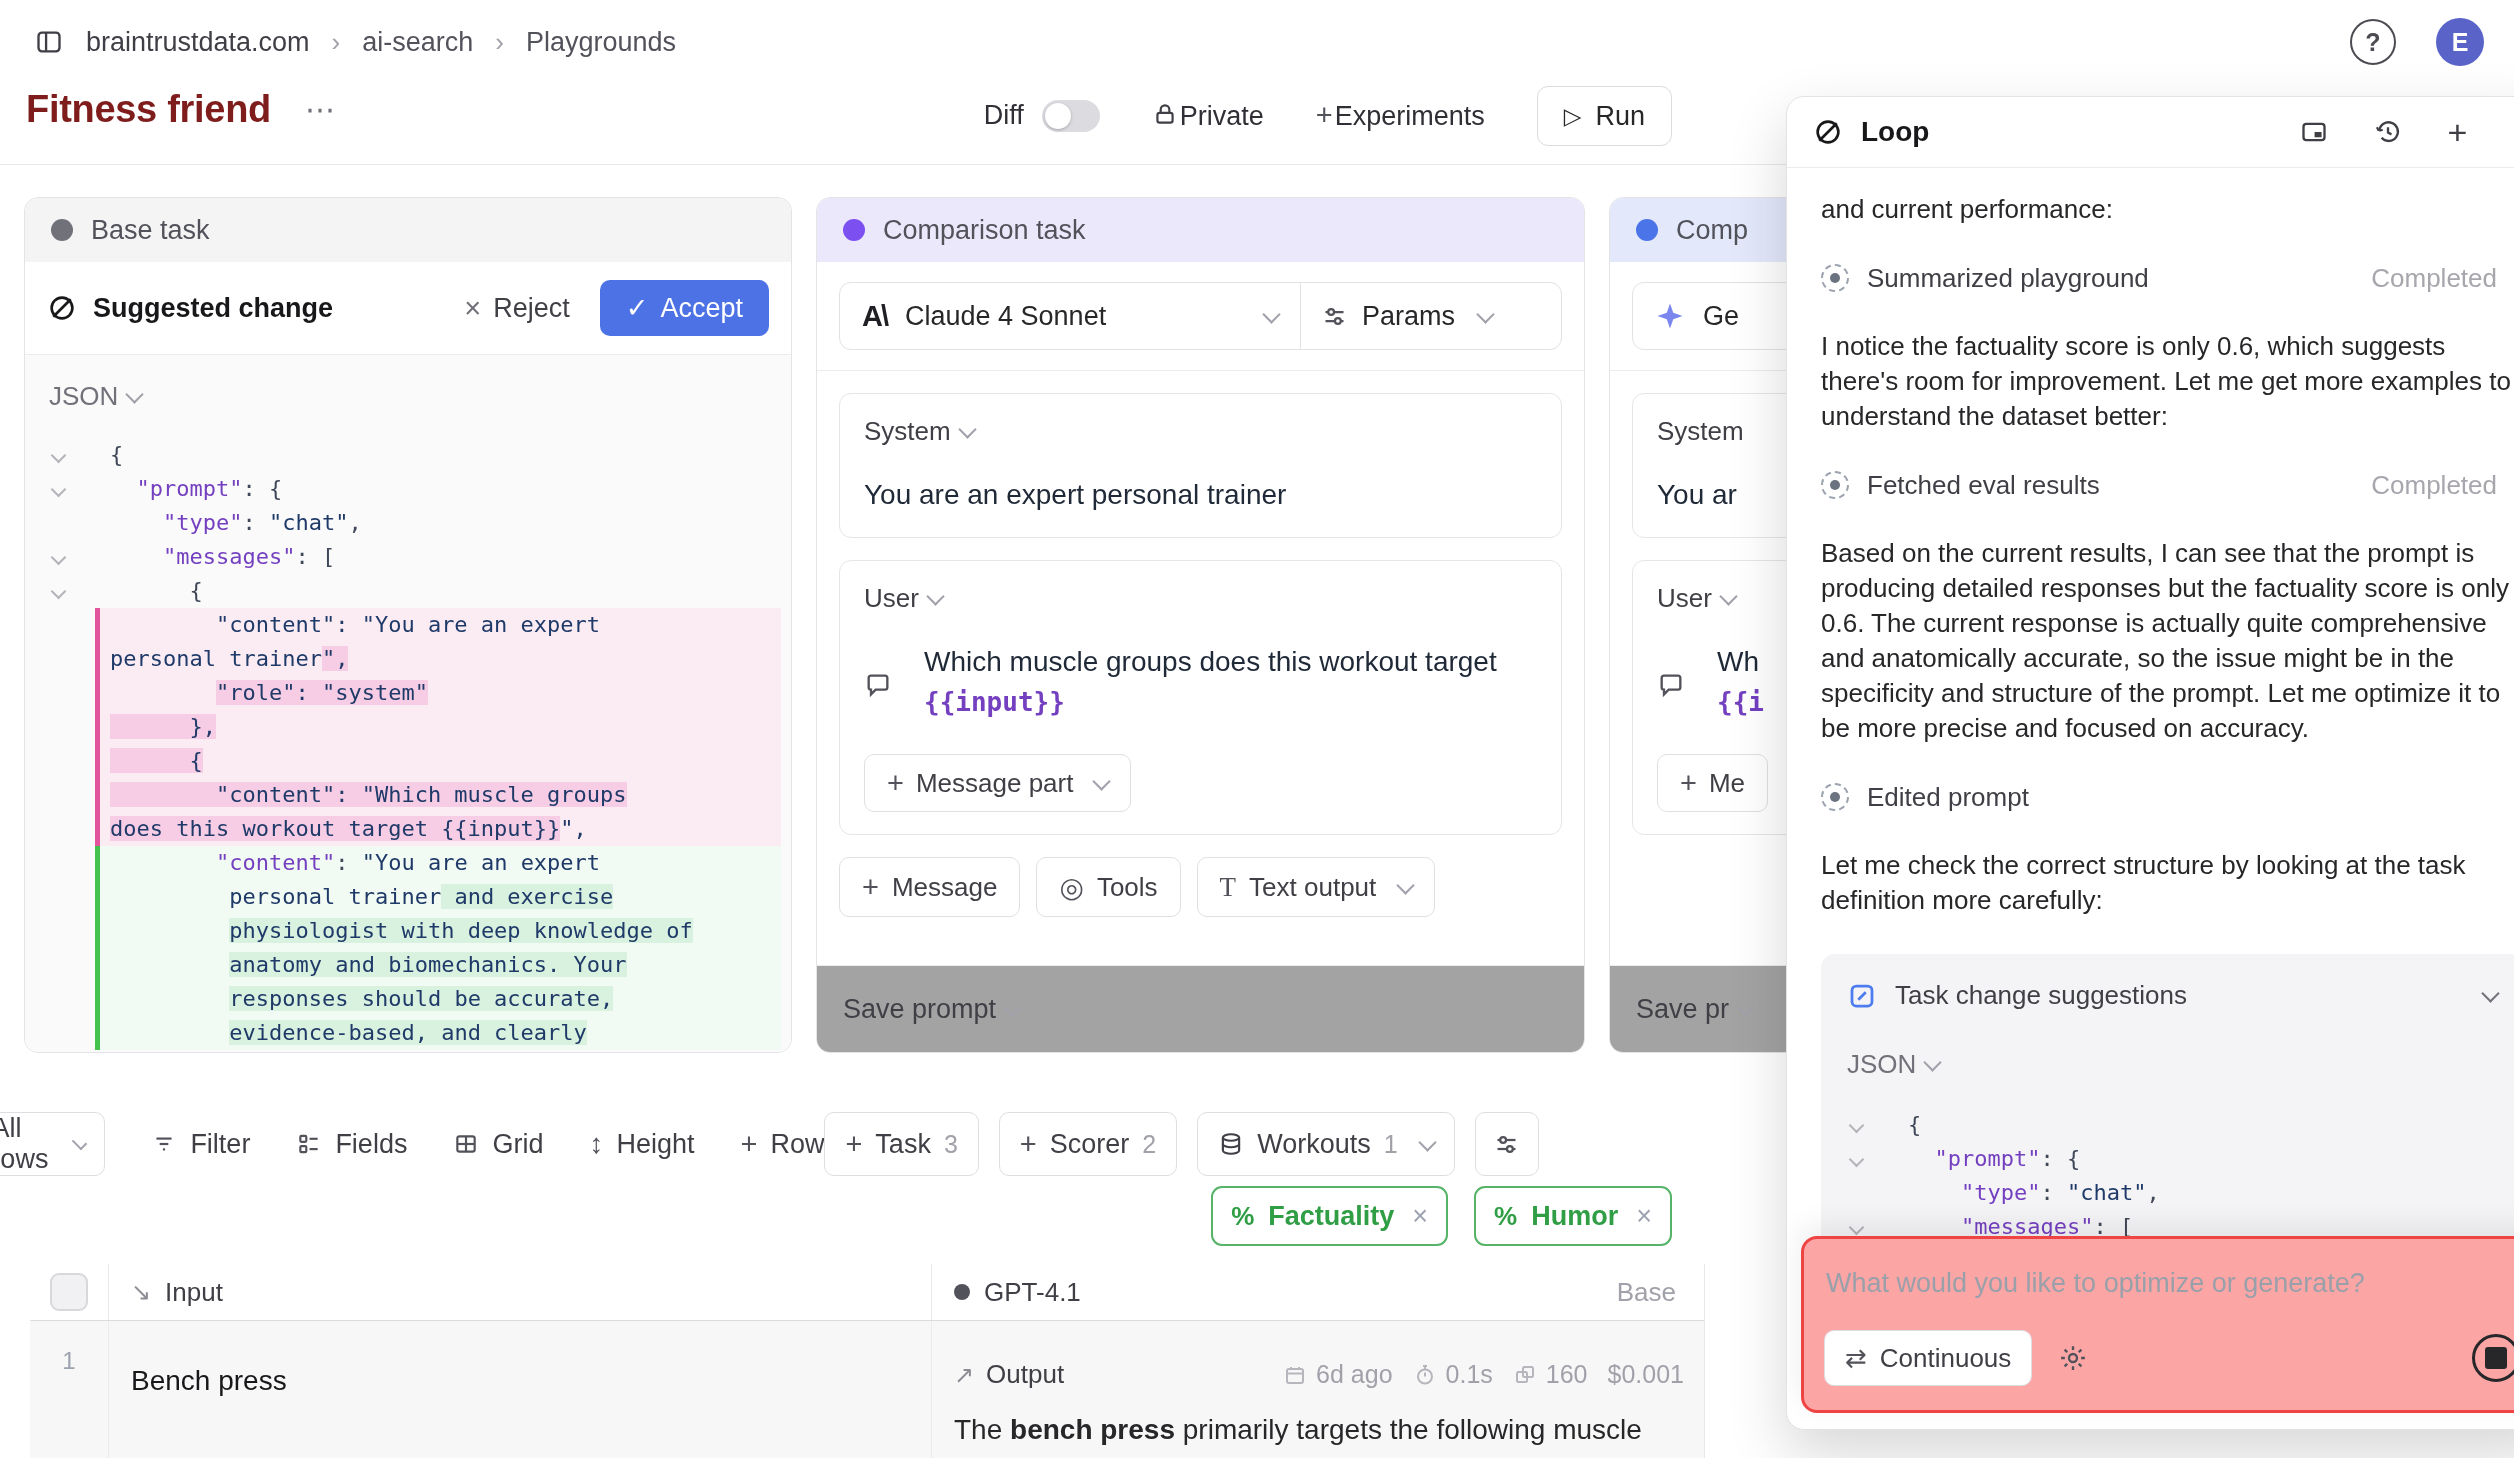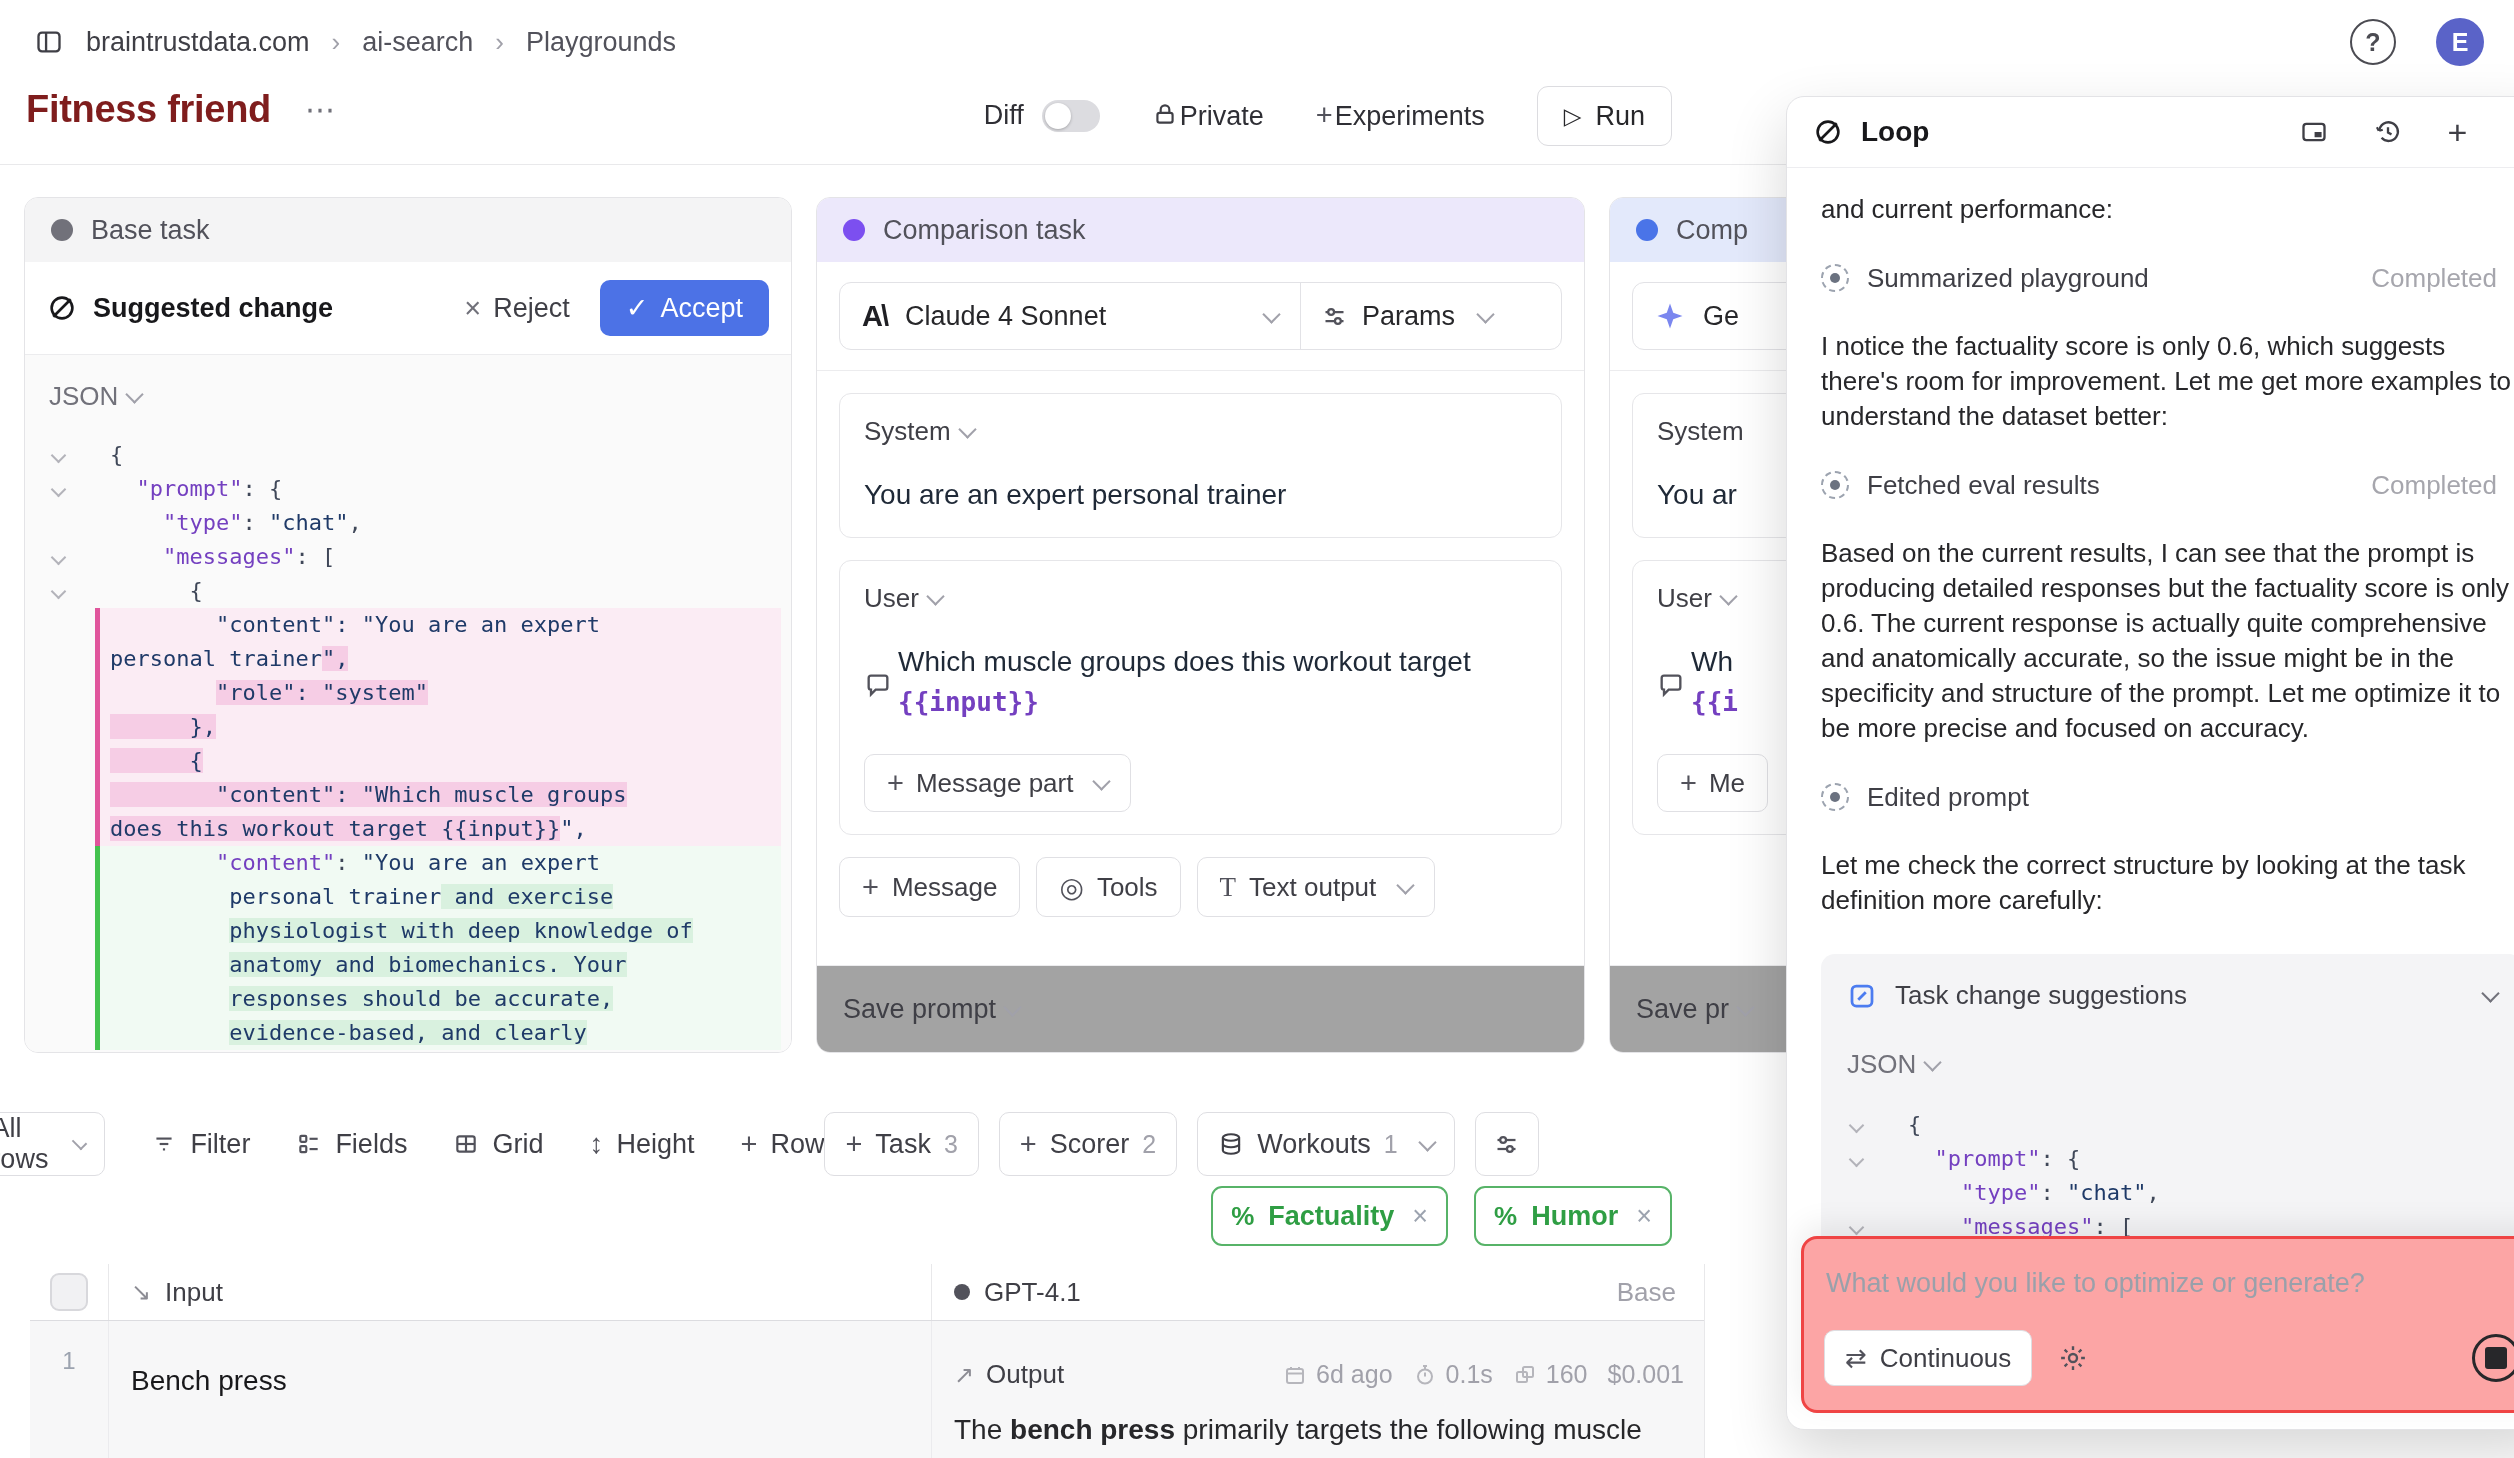--- a/index.html
+++ b/index.html
@@ -57,21 +57,21 @@
   .modelgrp{height:66px;border:1px solid #e2e2e6;border-radius:12px;display:flex;align-items:stretch;overflow:hidden}
   .mleft{flex:1;display:flex;align-items:center;gap:18px;padding:0 22px;font-size:27px;color:#27272a}
   .mleft .chv{margin-left:auto}
   .mdiv{width:1px;background:#e2e2e6}
   .mright{width:220px;display:flex;align-items:center;gap:14px;padding:0 20px;font-size:27px;color:#27272a}
   .alogo{font-weight:700;font-size:29px;letter-spacing:-2px;color:#1f1f24}
   .msgs{padding:22px;display:flex;flex-direction:column;gap:22px}
   .msgcard{border:1px solid #e6e6e9;border-radius:12px;padding:22px 24px}
   .rolerow{display:flex;align-items:center;font-size:26px;font-weight:500;color:#3f3f46}
   .msgtxt{margin-top:28px;font-size:28px;line-height:40px;color:#1f2937}
-  .usertxt{display:flex;gap:6px;margin-top:28px;font-size:28px;line-height:40px;color:#1f2937}
+  .usertxt{display:flex;gap:32px;margin-top:28px;font-size:28px;line-height:40px;color:#1f2937}
   .tmpl{font-family:"DejaVu Sans Mono",monospace;font-weight:700;color:#7440c0;font-size:26px}
   .mpbtn{margin-top:32px;display:inline-flex;align-items:center;gap:12px;height:56px;border:1px solid #e0e0e4;border-radius:10px;padding:0 22px;font-size:26px;color:#3f3f46;width:max-content}
   .btnrow{display:flex;gap:16px;padding:0 22px}
   .gbtn{height:58px;border:1px solid #e0e0e4;border-radius:10px;display:flex;align-items:center;gap:13px;padding:0 22px;font-size:26px;color:#3f3f46;background:#fff}
   .ticon{font-family:"Liberation Serif",serif;font-size:27px;color:#52525b}
   .cfoot{margin-top:auto;height:86px;flex:none;border-top:1px solid #ececee;background:#a3a3a3;display:flex;align-items:center;padding:0 26px;font-size:27px;color:#3f3f46}
   .spark{color:#7b87ef}
   
   .toolbar{position:absolute;left:40px;top:1112px;width:1392px;display:flex;align-items:center;justify-content:center}
   .tleft{display:flex;align-items:center;gap:46px}

